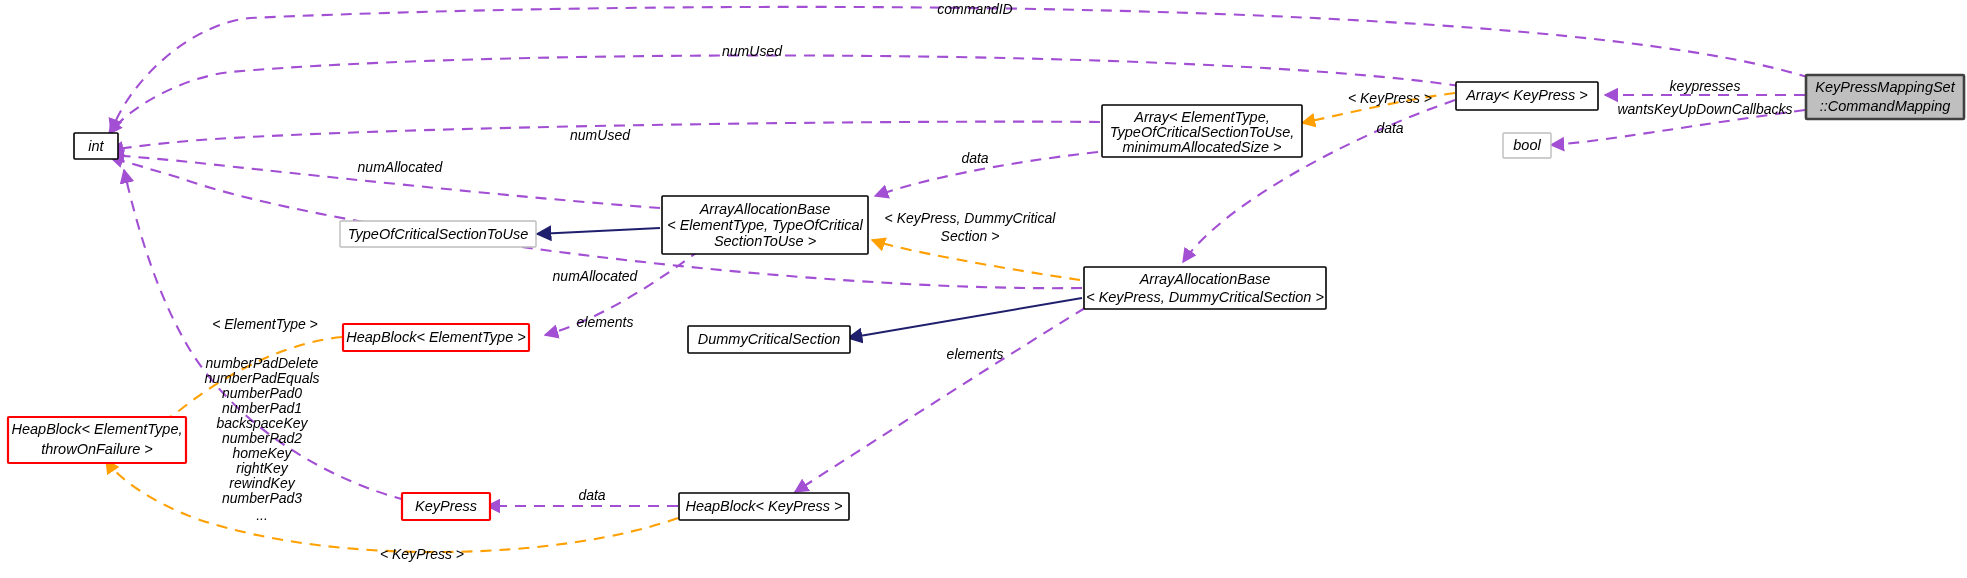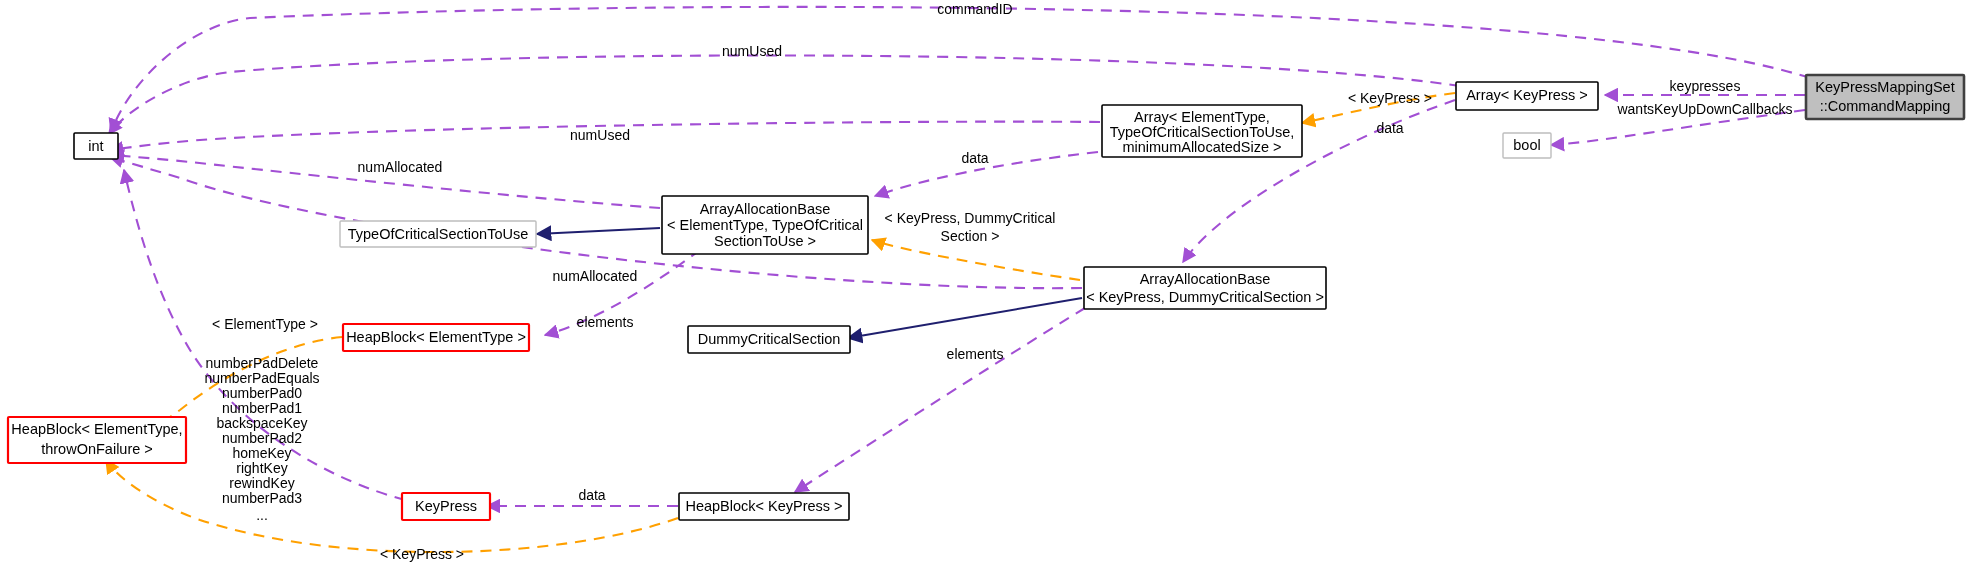--- a/index.html
+++ b/index.html
@@ -10,20 +10,21 @@
   body {
     width: 1967px;
     height: 578px;
     font-family: "Liberation Sans", sans-serif;
     overflow: hidden;
   }
   #diagram-root {
     position: relative;
     width: 1642px;
     height: 578px;
+    font-style: italic;
   }
   svg#graph {
     position: absolute;
     top: 0;
     left: 0;
     width: 1967px;
     height: 578px;
   }
   .node-plain  { fill: #ffffff; stroke: #000000; stroke-width: 1.6; }
   .node-gray   { fill: #bfbfbf; stroke: #404040; stroke-width: 2.6; }

